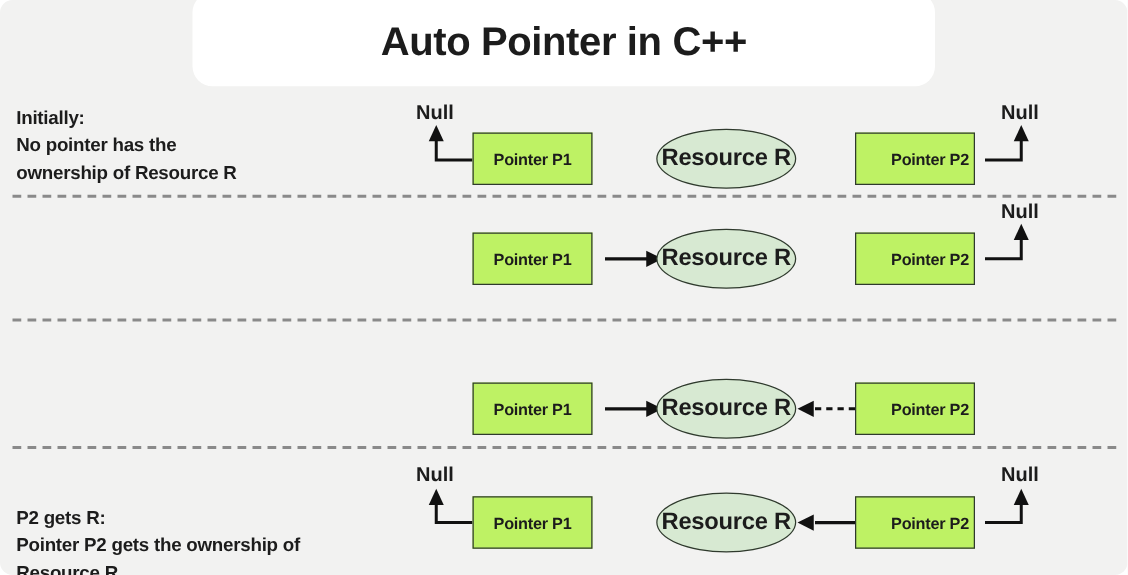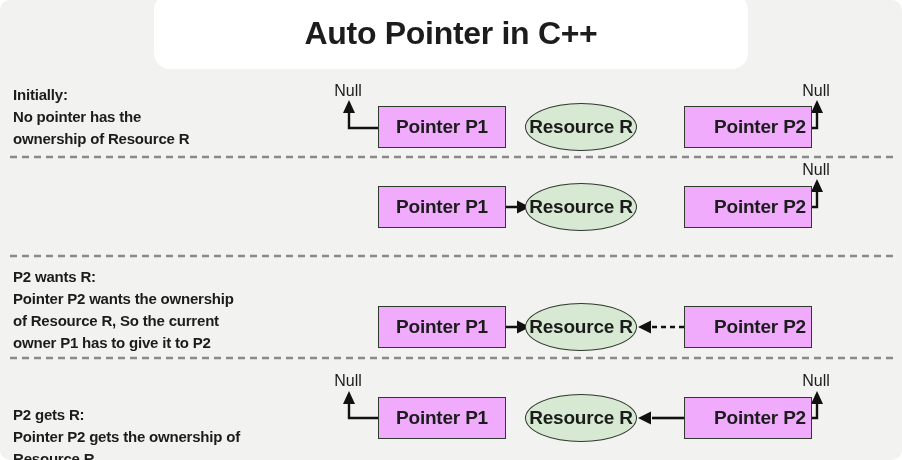--- a/index.html
+++ b/index.html
@@ -17,58 +17,54 @@
   .row-desc{
     position:absolute;left:13px;width:360px;
     font-size:15px;font-weight:bold;line-height:22px;
     white-space:pre-line;letter-spacing:-0.2px;
   }
   #desc-0{top:84px;}
   #desc-1{top:166px;}
   #desc-2{top:266px;}
   #desc-3{top:404px;}
   .node-box{
-    position:absolute;width:128px;height:42px;box-sizing:border-box;
-    background:#f0abfc;border:1.6px solid #2f3a2d;
+    position:absolute;width:96px;height:42px;box-sizing:border-box;
+    background:#bef264;border:1.6px solid #2f3a2d;
     display:flex;align-items:center;justify-content:center;
-    font-size:19px;font-weight:bold;letter-spacing:-0.2px;
+    font-size:13px;font-weight:bold;letter-spacing:-0.2px;
   }
   .node-ellipse{
     position:absolute;width:112px;height:48px;box-sizing:border-box;
     background:#d7e9d2;border:1.6px solid #2f3a2d;border-radius:50%;
     display:flex;align-items:center;justify-content:center;
     font-size:19px;font-weight:bold;letter-spacing:-0.2px;
   }
   .null-label{
     position:absolute;width:44px;text-align:center;
-    font-size:16px;font-weight:normal;
+    font-size:16px;font-weight:bold;
   }
   .overlay{position:absolute;left:0;top:0;pointer-events:none;}
   .col-p1{left:378px;}  .col-p2{left:684px;padding-left:24px;}  .col-res{left:525px;}
   .r1-box{top:106px;}  .r1-ell{top:103px;}
   .r2-box{top:186px;}  .r2-ell{top:183px;}
   .r3-box{top:306px;}  .r3-ell{top:303px;}
   .r4-box{top:397px;}  .r4-ell{top:394px;}
 </style>
 </head>
 <body>
 
 <div class="canvas">
 
   <div class="title-box">
     <span>Auto Pointer in C++</span>
   </div>
 
   <div class="row-desc" id="desc-0">Initially:
 No pointer has the
 ownership of Resource R</div>
-  <div class="row-desc" id="desc-2">P2 wants R:
-Pointer P2 wants the ownership
-of Resource R, So the current
-owner P1 has to give it to P2</div>
   <div class="row-desc" id="desc-3">P2 gets R:
 Pointer P2 gets the ownership of
 Resource R</div>
 
   <svg class="overlay" width="902" height="460" viewBox="0 0 902 460">
 
     <g>
       <line x1="10" y1="157" x2="893" y2="157" stroke="#8a8a8a" stroke-width="2.4" stroke-dasharray="7 5"></line>
       <line x1="10" y1="256" x2="893" y2="256" stroke="#8a8a8a" stroke-width="2.4" stroke-dasharray="7 5"></line>
       <line x1="10" y1="358" x2="893" y2="358" stroke="#8a8a8a" stroke-width="2.4" stroke-dasharray="7 5"></line>

